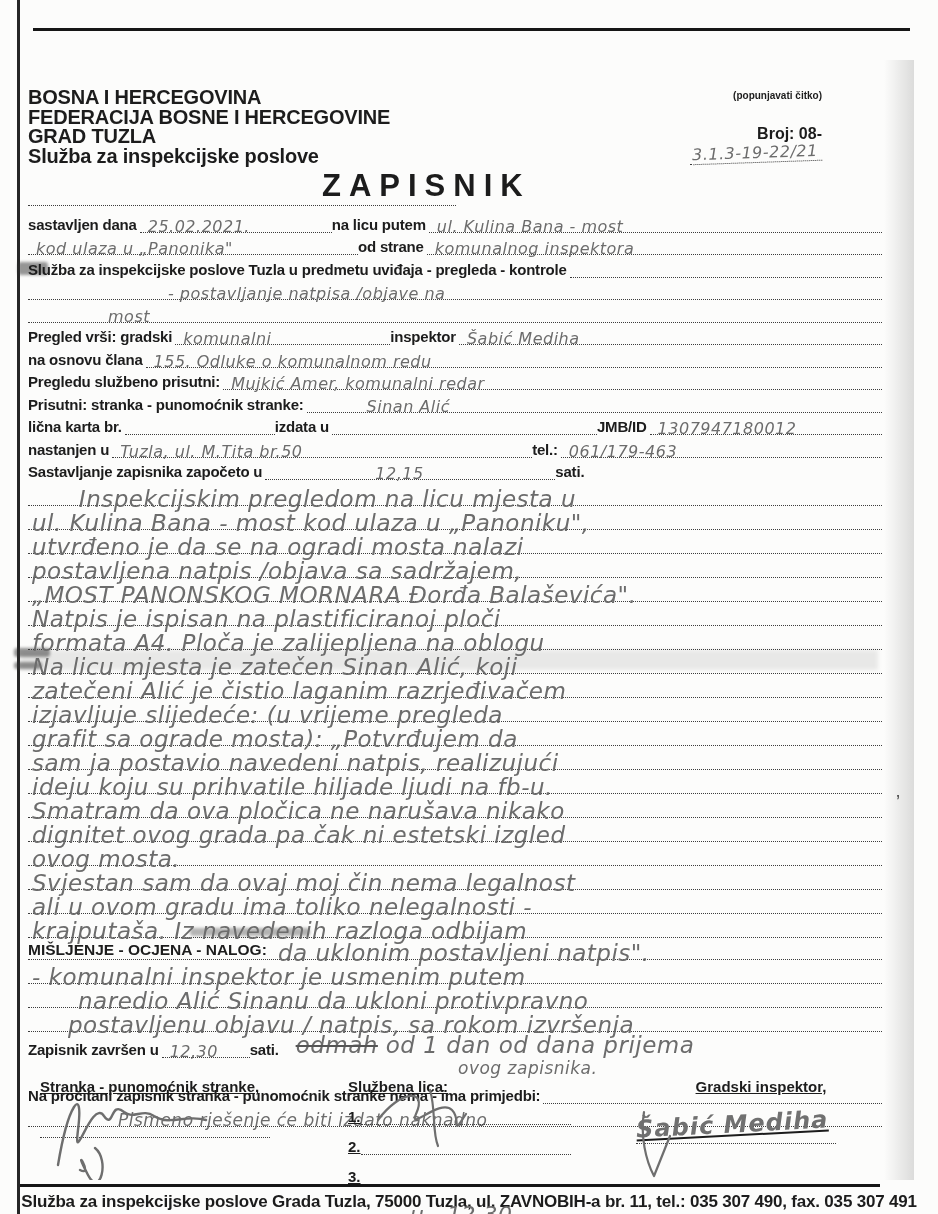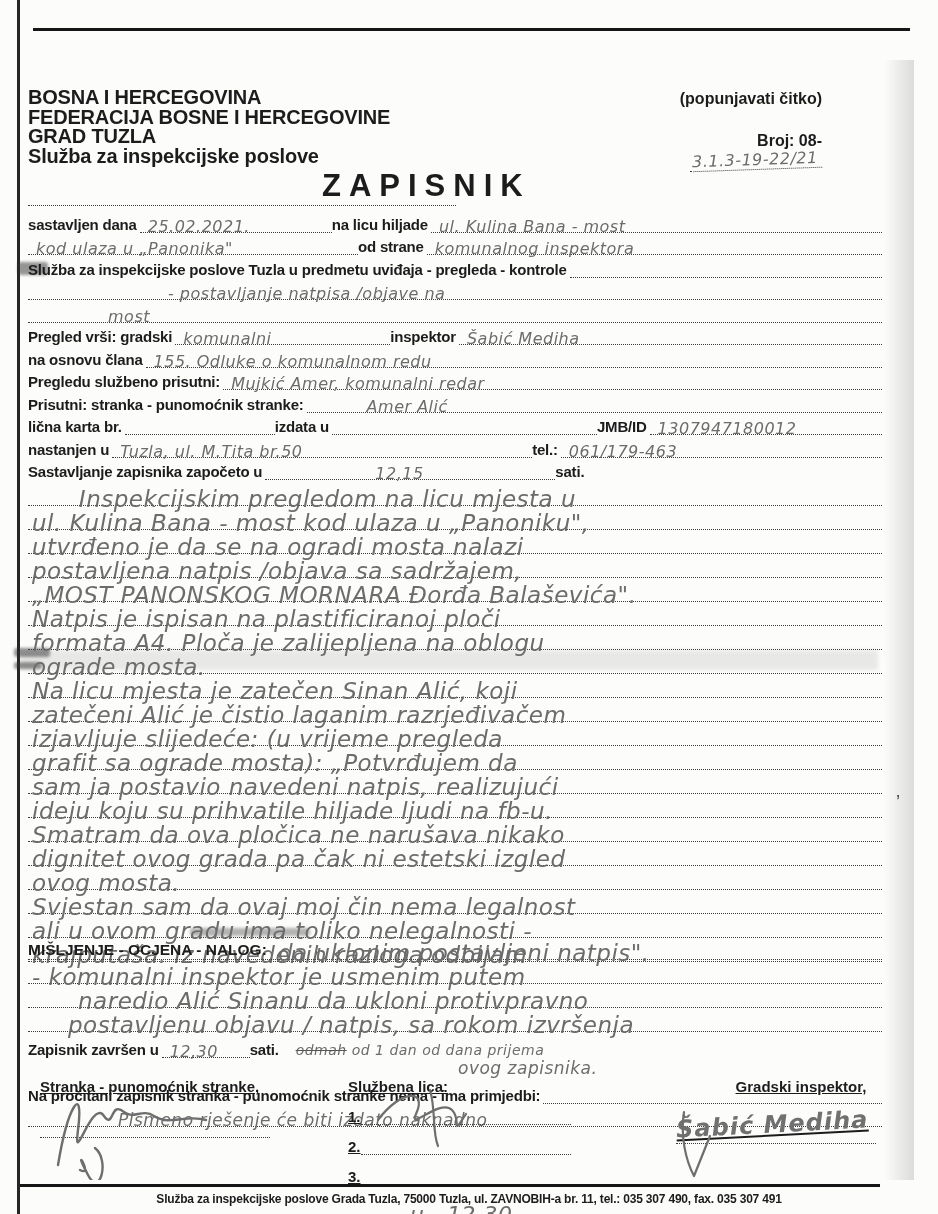--- a/index.html
+++ b/index.html
@@ -16,21 +16,21 @@
   .band { position:absolute; left:20px; top:650px; width:858px; height:20px; background:rgba(110,110,110,0.14); filter:blur(2px); }
   .smudge { position:absolute; background:rgba(45,45,45,0.5); filter:blur(1.5px); border-radius:3px; }
   .mark-apostrophe { position:absolute; left:896px; top:792px; color:#444; font-size:18px; }
 
   .content { position:absolute; left:28px; top:88px; width:854px; }
 
   
   .hdr { display:flex; justify-content:space-between; }
   .org div { font-weight:bold; font-size:20px; line-height:19.5px; letter-spacing:-0.2px; }
   .hdr-right { width:300px; margin-right:60px; text-align:right; }
-  .fill-note { font-size:16px; font-weight:bold; margin-top:2px; }
+  .fill-note { font-size:10px; font-weight:bold; margin-top:2px; }
   .broj-row { margin-top:24px; text-align:left; padding-left:20px; font-weight:bold; font-size:16px; display:flex; align-items:flex-end;flex-direction:column; }
   .broj-val { font-size:20px; border-bottom:1.5px dotted #3c3c3c; padding:0 4px 0 2px; transform:rotate(-2deg); }
   .title { position:absolute; left:294px; top:80px; font-weight:bold; font-size:31px; letter-spacing:8px; }
   .stub-line { position:absolute; left:0; top:117px; width:428px; border-bottom:1.5px dotted #3c3c3c; }
 
   
   .formblock { position:absolute; left:0; top:122px; width:854px; }
   .frow { display:flex; align-items:flex-end; height:22.5px; font-size:15px; font-weight:bold; letter-spacing:-0.2px; }
   .lbl { white-space:pre; padding-right:3px; }
   .fill { border-bottom:1.5px dotted #3c3c3c; position:relative; height:100%; }
@@ -50,21 +50,21 @@
   
   .sig-area { position:absolute; left:0; top:990px; width:854px; font-size:15px; font-weight:bold; }
   .sig-col { position:absolute;text-decoration:underline; }
   .dotline { border-bottom:1.5px dotted #3c3c3c; }
   .num-row { display:flex; align-items:flex-end; height:30px; font-weight:bold; font-size:15px; }
   .sig-svg { position:absolute; }
   .sig-name { font-family:"DejaVu Sans", sans-serif; font-style:italic; color:#707070; font-size:24px; letter-spacing:1px; white-space:pre; }
 
   
   .footer-rule { position:absolute; left:20px; top:1184px; width:860px; height:3px; background:#161616; }
-  .footer-text { position:absolute; left:0; top:1192px; width:938px; text-align:center; font-weight:bold; font-size:12px; letter-spacing:-0.2px; }
+  .footer-text { position:absolute; left:0; top:1192px; width:938px; text-align:center; font-weight:bold; font-size:17px; letter-spacing:-0.2px; }
   .cutoff-hw { position:absolute; left:410px; top:1202px; font-size:22px; }
 </style>
 </head>
 <body>
 
 <div class="page">
 
   <div class="scan-top"></div>
   <div class="scan-left"></div>
   <div class="right-shadow"></div>
@@ -94,21 +94,21 @@
     </div>
     <div class="title">ZAPISNIK</div>
     <div class="stub-line"></div>
 
     <div class="formblock">
       <div class="frow">
         <span class="lbl">sastavljen dana</span>
         <span class="fill" style="width:192px">
             <span class="hw">25.02.2021.</span>
           </span>
-        <span class="lbl">na licu hiljade</span>
+        <span class="lbl">na licu putem</span>
         <span class="fill grow">
             <span class="hw">ul. Kulina Bana - most</span>
           </span>
       </div>
       <div class="frow">
         <span class="fill" style="width:330px">
             <span class="hw">kod ulaza u „Panonika"</span>
           </span>
         <span class="lbl">od strane</span>
         <span class="fill grow">
@@ -147,21 +147,21 @@
       </div>
       <div class="frow">
         <span class="lbl">Pregledu službeno prisutni:</span>
         <span class="fill grow">
             <span class="hw">Mujkić Amer, komunalni redar</span>
           </span>
       </div>
       <div class="frow">
         <span class="lbl">Prisutni: stranka - punomoćnik stranke:</span>
         <span class="fill grow">
-            <span class="hw" style="left:60px">Amer Alić</span>
+            <span class="hw" style="left:60px">Sinan Alić</span>
           </span>
       </div>
       <div class="frow">
         <span class="lbl">lična karta br.</span>
         <span class="fill" style="width:150px"></span>
         <span class="lbl">izdata u</span>
         <span class="fill" style="width:265px"></span>
         <span class="lbl">JMB/ID</span>
         <span class="fill grow">
             <span class="hw">1307947180012</span>
@@ -202,23 +202,20 @@
       <div class="ruled">
           <span class="hw">„MOST PANONSKOG MORNARA Đorđa Balaševića".</span>
         </div>
       <div class="ruled">
           <span class="hw">Natpis je ispisan na plastificiranoj ploči</span>
         </div>
       <div class="ruled">
           <span class="hw">formata A4. Ploča je zalijepljena na oblogu</span>
         </div>
       <div class="ruled">
-          <span class="hw">ograde mosta.</span>
-        </div>
-      <div class="ruled">
           <span class="hw">Na licu mjesta je zatečen Sinan Alić, koji</span>
         </div>
       <div class="ruled">
           <span class="hw">zatečeni Alić je čistio laganim razrjeđivačem</span>
         </div>
       <div class="ruled">
           <span class="hw">izjavljuje slijedeće: (u vrijeme pregleda</span>
         </div>
       <div class="ruled">
           <span class="hw">grafit sa ograde mosta): „Potvrđujem da</span>
@@ -262,21 +259,21 @@
         </div>
       <div class="ruled">
           <span class="hw" style="left:40px">postavljenu objavu / natpis, sa rokom izvršenja</span>
         </div>
       <div class="frow" style="height:26px">
         <span class="lbl">Zapisnik završen u</span>
         <span class="fill" style="width:88px">
             <span class="hw">12,30</span>
           </span>
         <span class="lbl">sati.</span>
-        <span class="hw" style="font-size:14px; padding-left:14px;"><span class="struck">odmah</span><span> od 1 dan od dana prijema</span></span>
+        <span class="hw" style="font-size:23px; padding-left:14px;"><span class="struck">odmah</span><span> od 1 dan od dana prijema</span></span>
       </div>
       <div style="height:24px; position:relative;">
         <span class="hw" style="position:absolute; left:430px; top:0; font-size:17px;">ovog zapisnika.</span>
       </div>
       <div class="frow" style="height:22px">
         <span class="lbl">Na pročitani zapisnik stranka - punomoćnik stranke nema - ima primjedbi:</span>
         <span class="fill grow"></span>
       </div>
       <div class="frow" style="height:23px">
         <span class="fill grow">
@@ -304,21 +301,21 @@
         </div>
         <div class="num-row">
           <span>2.</span>
           <span class="dotline" style="width:210px;"></span>
         </div>
         <div class="num-row">
           <span>3.</span>
           <span class="dotline" style="width:210px;"></span>
         </div>
       </div>
-      <div class="sig-col" style="left:608px; top:0; width:250px;margin-left:40px;">
+      <div class="sig-col" style="left:608px; top:0; width:250px;">
         <div style="text-align:center;">Gradski inspektor,</div>
         <div class="sig-name" style="margin-top:14px; transform:rotate(-3deg);">Šabić Mediha</div>
         <svg class="sig-svg" style="left:-6px; top:28px;" width="60" height="80" viewBox="0 0 60 80">
           <path d="M14,6 C10,30 16,55 24,70 C30,55 36,40 40,30" fill="none" stroke="#6e6e6e" stroke-width="2.2" stroke-linecap="round"></path>
         </svg>
         <div class="dotline" style="margin-top:6px; width:200px;"></div>
       </div>
     </div>
   </div>
 

